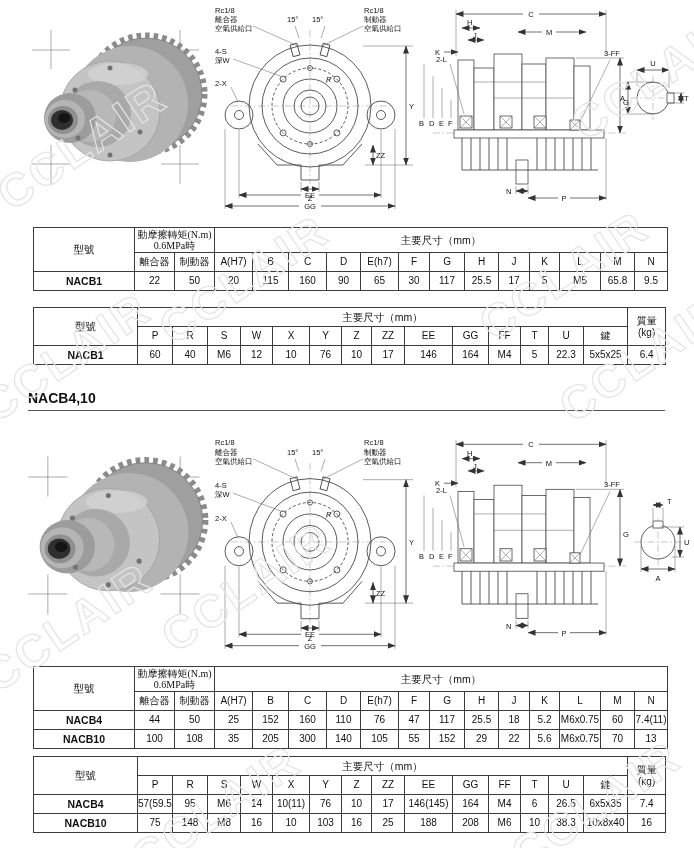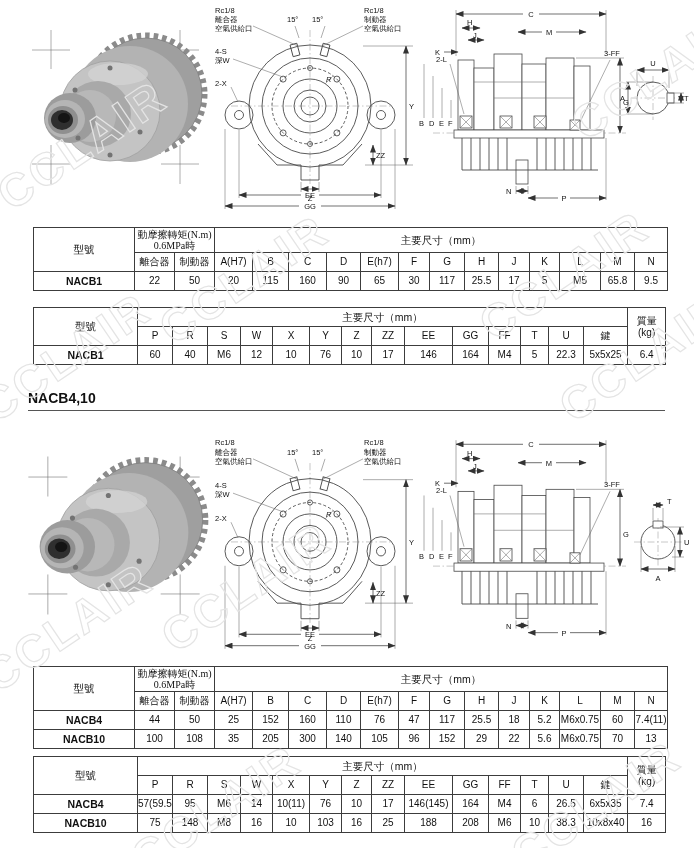--- a/index.html
+++ b/index.html
@@ -686,21 +686,21 @@
   </tr>
   <tr>
     <td class="model">NACB10</td>
     <td>100</td>
     <td>108</td>
     <td>35</td>
     <td>205</td>
     <td>300</td>
     <td>140</td>
     <td>105</td>
-    <td>96</td>
+    <td>55</td>
     <td>152</td>
     <td>29</td>
     <td>22</td>
     <td>5.6</td>
     <td>M6x0.75</td>
     <td>70</td>
     <td>13</td>
   </tr>
 </tbody>
   </table>

